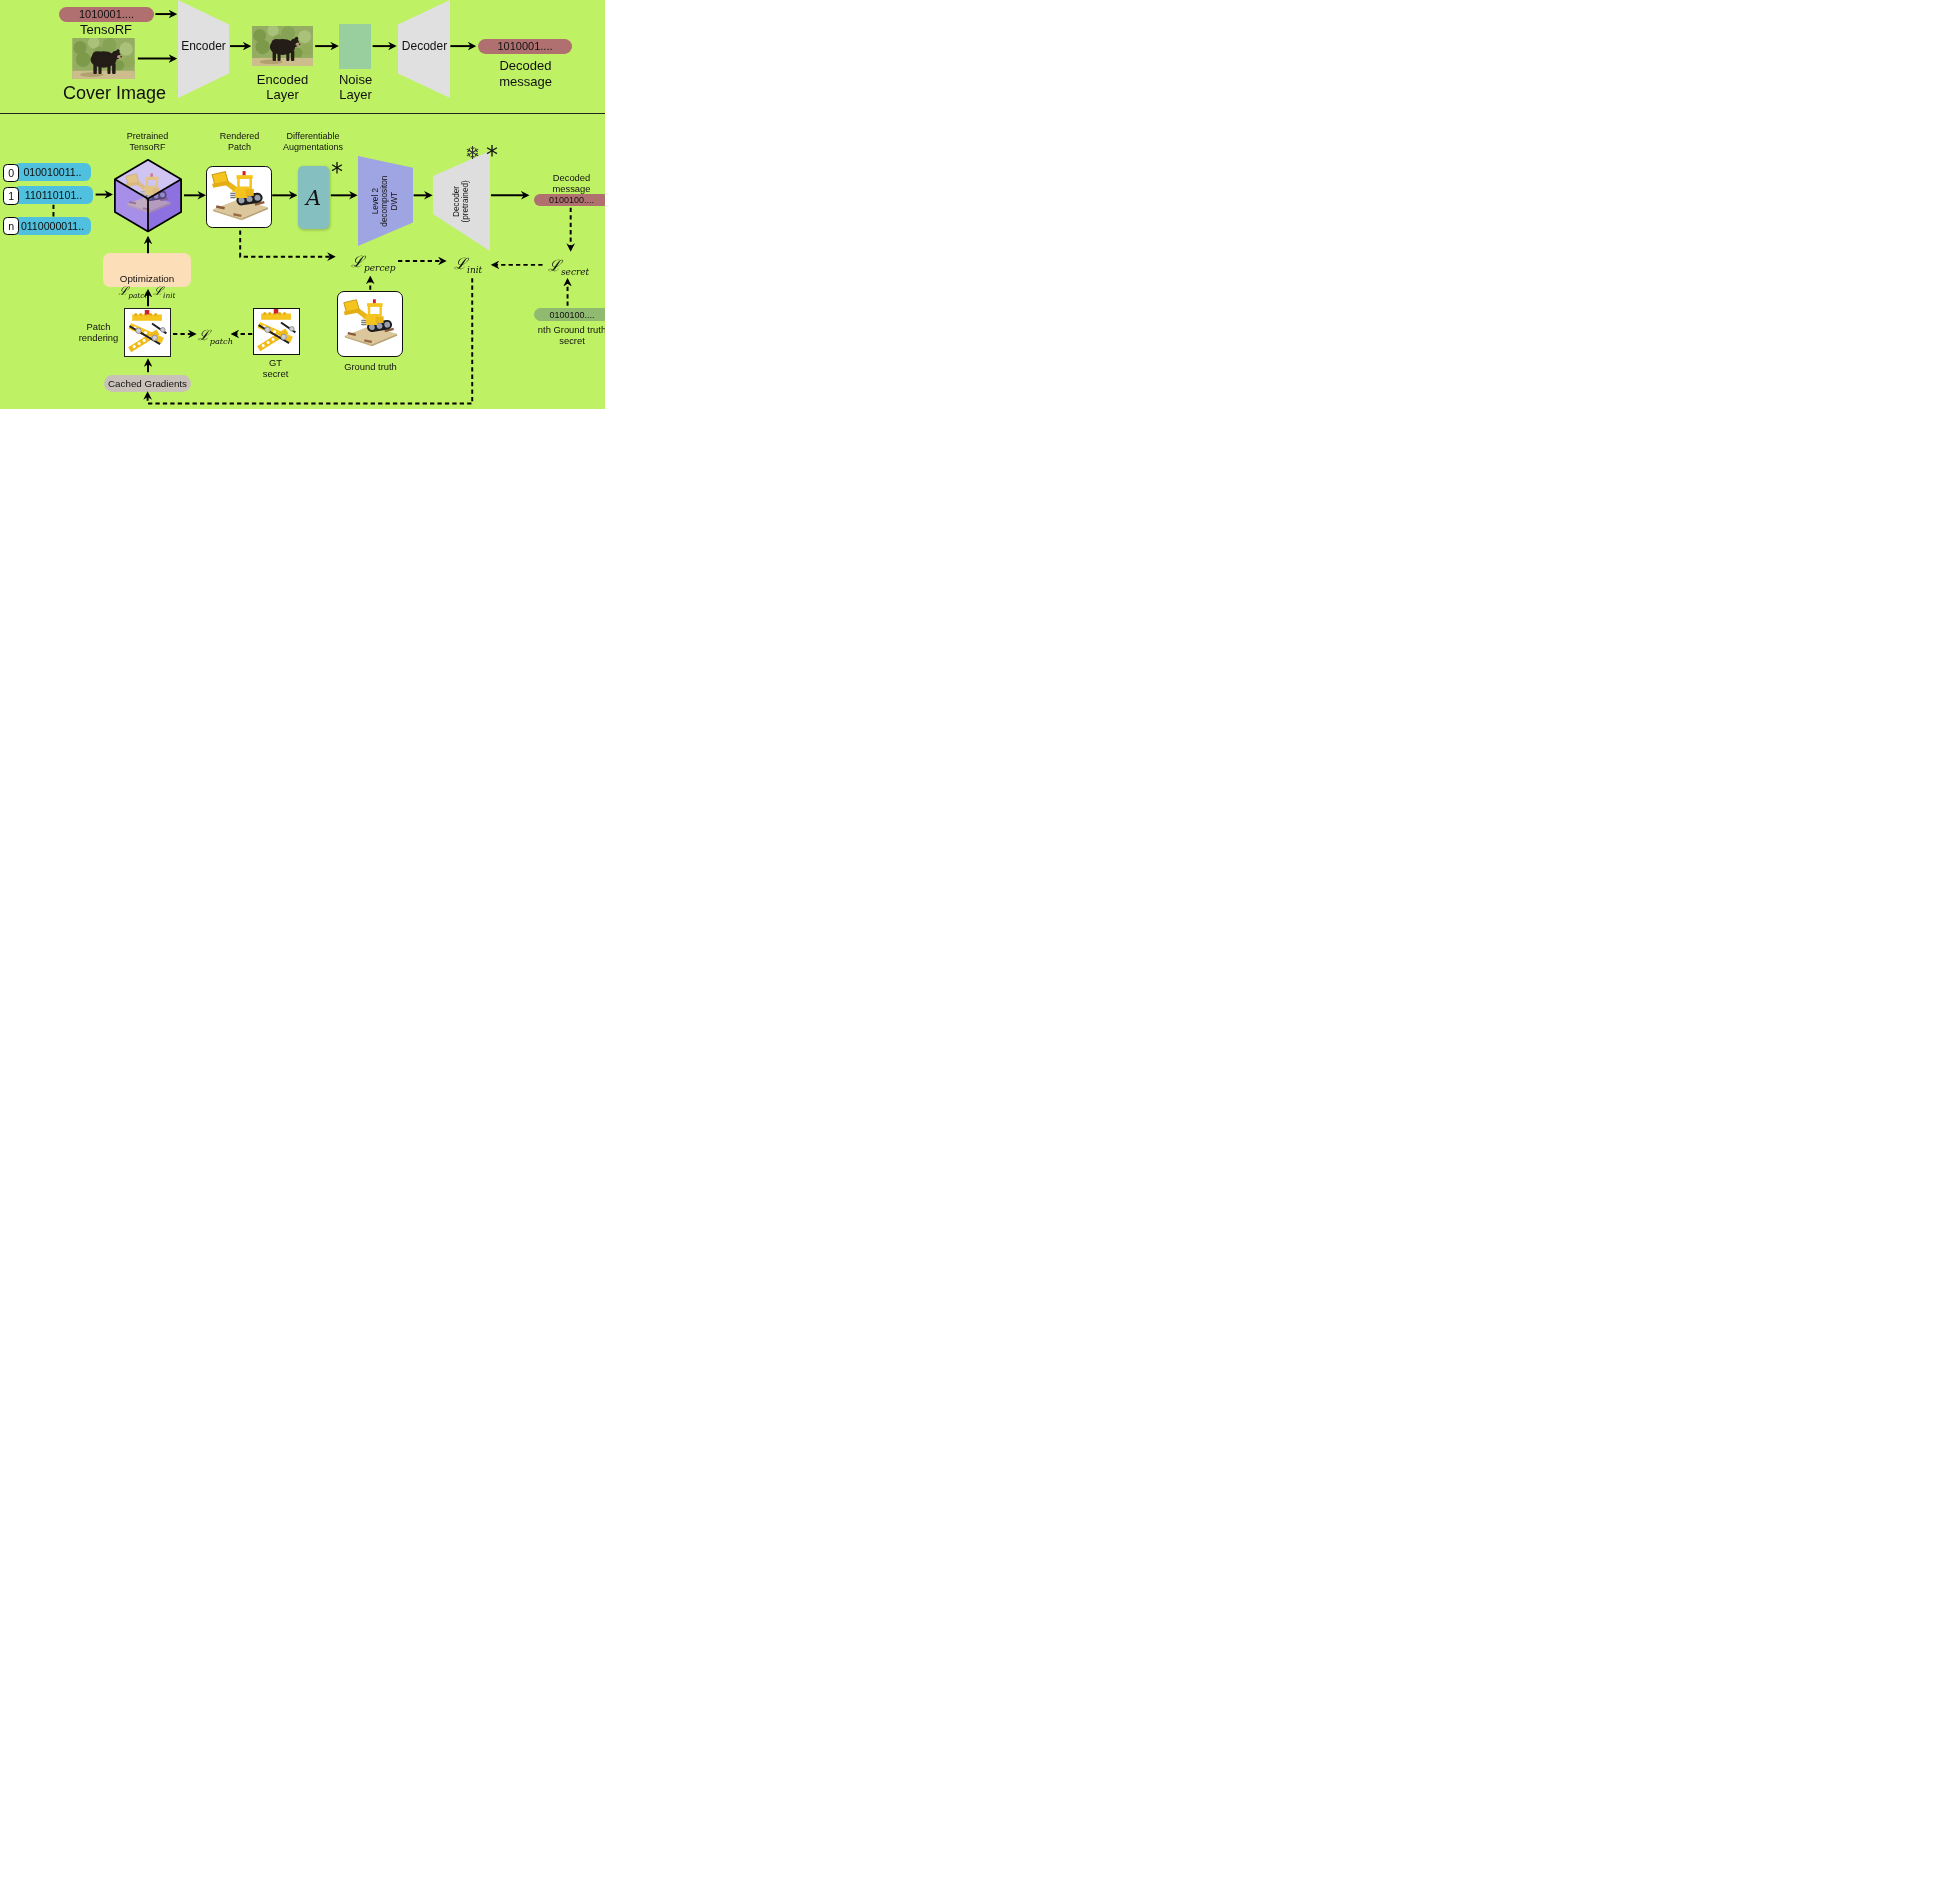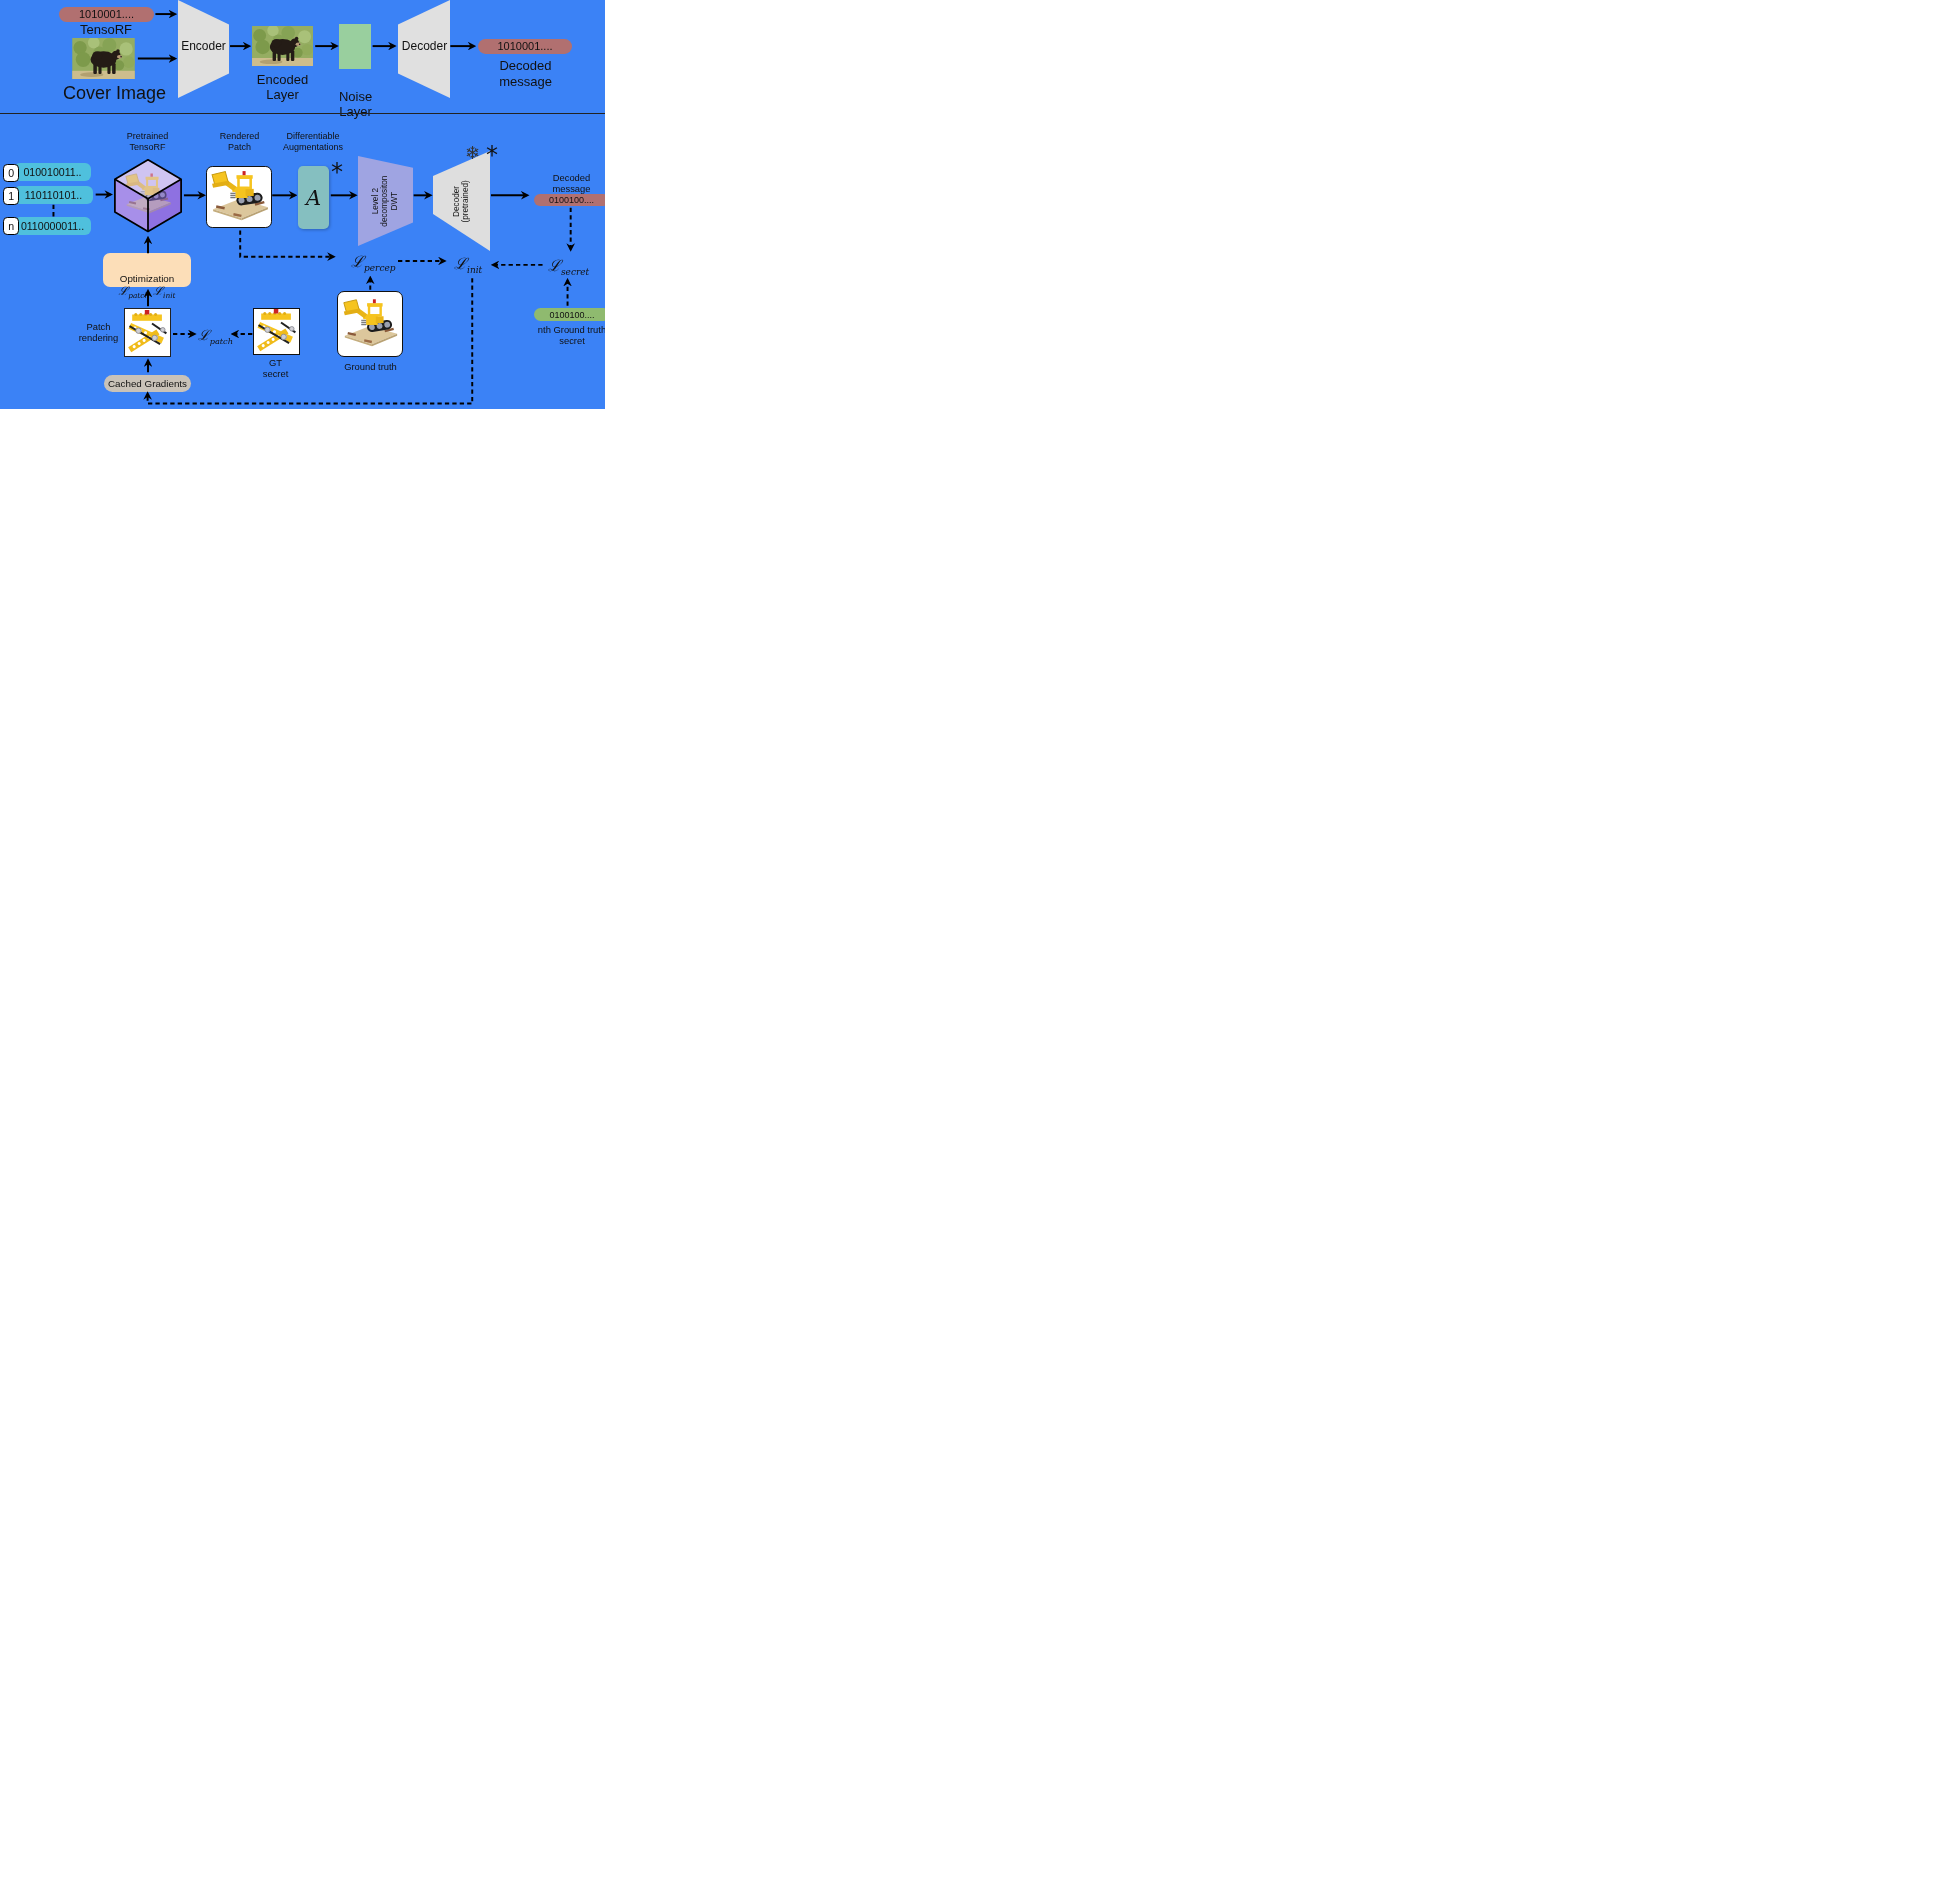--- a/index.html
+++ b/index.html
@@ -1,16 +1,16 @@
 <!DOCTYPE html>
 <html style="font-size:6.3px"><head>
 <meta charset="utf-8">
 <style>
   html,body{margin:0;padding:0;background:#fff;font-family:"Liberation Sans",sans-serif;color:#111;}
-  #canvas{position:relative;width:605px;height:409px;background:#3b82f6;overflow:hidden;}
+  #canvas{position:relative;width:605px;height:409px;background:#bef264;overflow:hidden;}
   .abs{position:absolute;}
   .lbl{text-align:center;line-height:1.17;color:#111;}
   .pill{display:flex;align-items:center;justify-content:center;color:#111;}
   .mauve{background:#b17070;}
   .cyan{background:#4fc0dd;}
   .greenpill{background:#8fba6f;}
   .cachedpill{background:#c9c2b8;}
   .badge{background:#fff;border:1.4px solid #000;border-radius:4.3px;display:flex;align-items:center;justify-content:center;font-size:10.6px;}
   .trap{filter:drop-shadow(1.6px 2px 2px rgba(0,0,0,0.30));}
   .traplbl{display:flex;align-items:center;justify-content:center;}
@@ -131,21 +131,21 @@
   <div class="abs lbl" style="left:176px;top:39px;width:55px;font-size:12px;">Encoder</div>
 
   <div class="abs" style="left:252px;top:26px;width:61px;height:40px;">
     <svg width="61" height="40" viewBox="0 0 160 105">
         <use href="#bear-scene"></use>
       </svg>
   </div>
   <div class="abs lbl" style="left:253px;top:72px;width:59px;font-size:13px;">Encoded Layer</div>
 
   <div class="abs" style="left:339px;top:24px;width:32px;height:45px;background:#99cf9e;"></div>
-  <div class="abs lbl" style="left:334px;top:89px;width:43px;font-size:13px;">Noise Layer</div>
+  <div class="abs lbl" style="left:334px;top:72px;width:43px;font-size:13px;">Noise Layer</div>
 
   <div class="abs trap" style="left:398px;top:0px;width:52px;height:98px;background:#e0e0e0;clip-path:polygon(0% 25%,100% 0%,100% 100%,0% 75%);"></div>
   <div class="abs lbl" style="left:397px;top:39px;width:55px;font-size:12px;">Decoder</div>
 
   <div class="abs pill mauve" style="left:478px;top:39px;width:94px;height:14.5px;border-radius:7.4px;font-size:11px;">
     <span>1010001....</span>
   </div>
   <div class="abs lbl" style="left:494px;top:58px;width:63px;font-size:13px;line-height:1.2;">Decoded message</div>
 
   <div class="abs" style="left:0;top:113px;width:605px;height:1.2px;background:#222;"></div>

